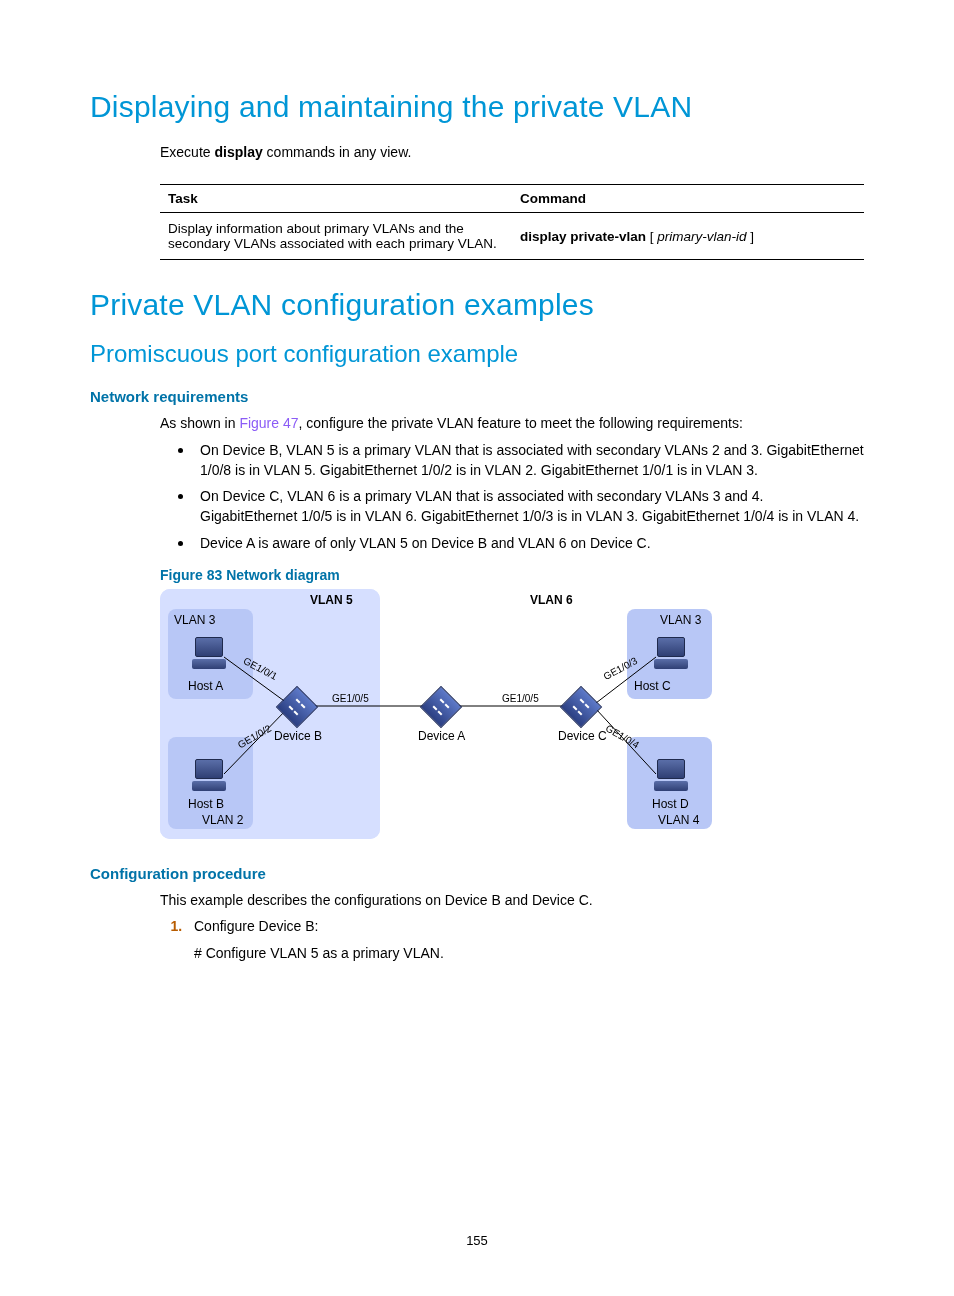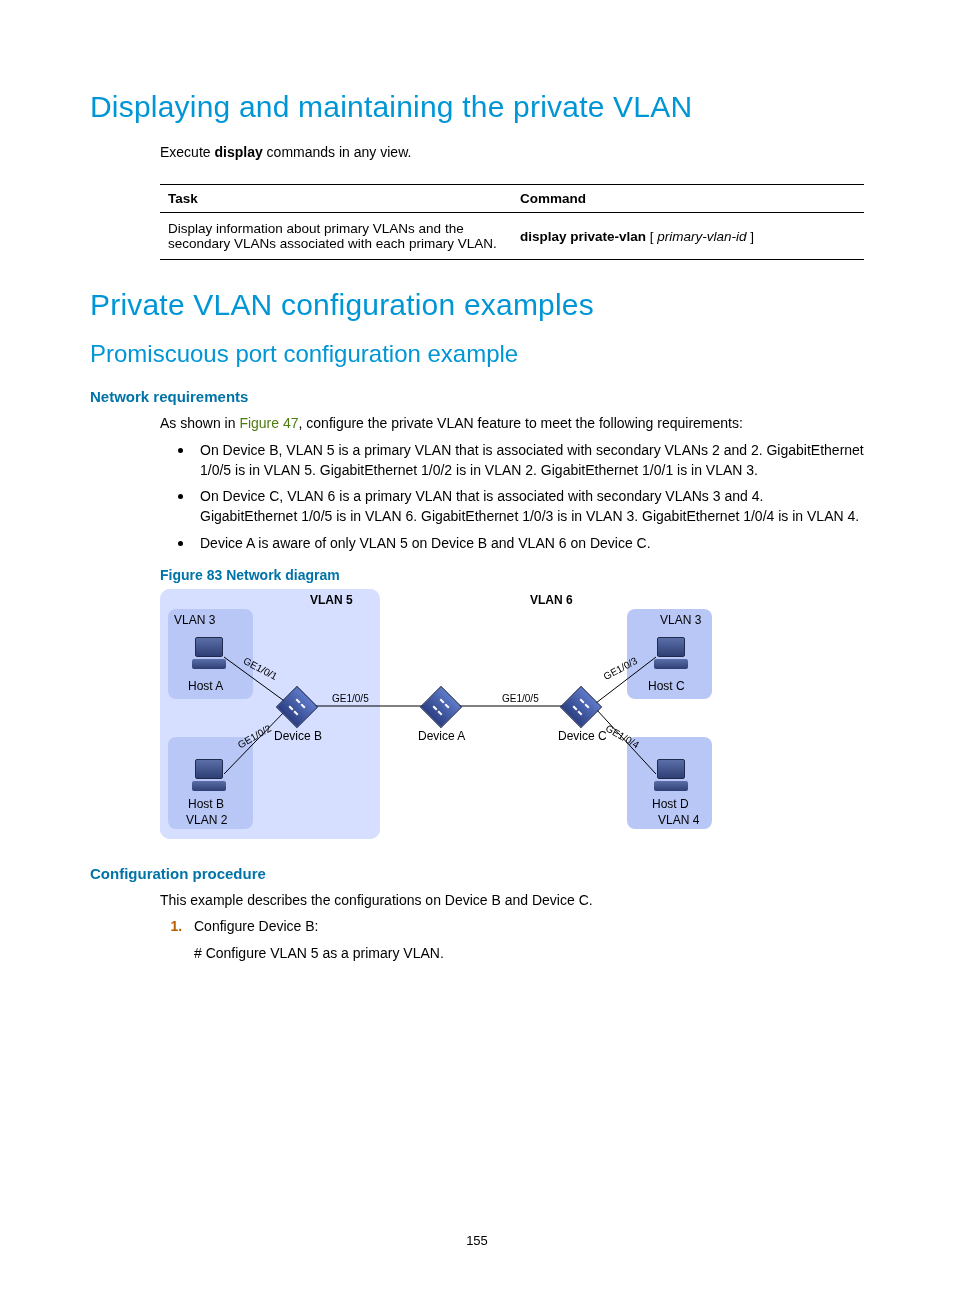--- a/index.html
+++ b/index.html
@@ -42,21 +42,21 @@
     margin-left: 70px;
   }
   p, li {
     font-family: "Futura", Arial, sans-serif;
     font-size: 14px;
     line-height: 1.45;
     color: #000;
   }
   p { margin: 6px 0; }
   .b { font-weight: 700; }
-  .link { color: #4d7c0f; }
+  .link { color: #8b5cf6; }
   table.tbl {
     border-collapse: collapse;
     width: 100%;
     margin: 22px 0 28px 0;
     font-size: 13.5px;
   }
   table.tbl th {
     text-align: left;
     font-weight: 700;
     padding: 6px 8px;
@@ -241,21 +241,21 @@
   <h1>Private VLAN configuration examples</h1>
   <h2>Promiscuous port configuration example</h2>
 
   <h3>Network requirements</h3>
 
   <div class="body-indent">
     <p>
       <span>As shown in </span><span class="link">Figure 47</span><span>, configure the private VLAN feature to meet the following requirements:</span>
     </p>
     <ul class="bullets">
-      <li>On Device B, VLAN 5 is a primary VLAN that is associated with secondary VLANs 2 and 2. GigabitEthernet 1/0/5 is in VLAN 5. GigabitEthernet 1/0/2 is in VLAN 2. GigabitEthernet 1/0/1 is in VLAN 3.</li>
+      <li>On Device B, VLAN 5 is a primary VLAN that is associated with secondary VLANs 2 and 3. GigabitEthernet 1/0/8 is in VLAN 5. GigabitEthernet 1/0/2 is in VLAN 2. GigabitEthernet 1/0/1 is in VLAN 3.</li>
       <li>On Device C, VLAN 6 is a primary VLAN that is associated with secondary VLANs 3 and 4. GigabitEthernet 1/0/5 is in VLAN 6. GigabitEthernet 1/0/3 is in VLAN 3. GigabitEthernet 1/0/4 is in VLAN 4.</li>
       <li>Device A is aware of only VLAN 5 on Device B and VLAN 6 on Device C.</li>
     </ul>
 
     <div class="figcap">Figure 83 Network diagram</div>
 
     <div class="diagram">
 
       <div class="vlan-box" style="left:0;top:0;width:220px;height:250px;"></div>
 
@@ -298,26 +298,26 @@
         <line x1="64" y1="185" x2="127" y2="120"></line>
         <line x1="152" y1="117" x2="266" y2="117"></line>
         <line x1="296" y1="117" x2="406" y2="117"></line>
         <line x1="436" y1="114" x2="496" y2="68"></line>
         <line x1="436" y1="120" x2="496" y2="185"></line>
       </svg>
 
       <div class="dlabel b" style="left:150px;top:4px;">VLAN 5</div>
       <div class="dlabel b" style="left:370px;top:4px;">VLAN 6</div>
       <div class="dlabel" style="left:14px;top:24px;">VLAN 3</div>
-      <div class="dlabel" style="left:26px;top:224px;">VLAN 2</div>
+      <div class="dlabel" style="left:42px;top:224px;">VLAN 2</div>
       <div class="dlabel" style="left:500px;top:24px;">VLAN 3</div>
       <div class="dlabel" style="left:498px;top:224px;">VLAN 4</div>
       <div class="dlabel" style="left:28px;top:90px;">Host A</div>
       <div class="dlabel" style="left:28px;top:208px;">Host B</div>
-      <div class="dlabel" style="left:488px;top:90px;">Host C</div>
+      <div class="dlabel" style="left:474px;top:90px;">Host C</div>
       <div class="dlabel" style="left:492px;top:208px;">Host D</div>
       <div class="dlabel" style="left:114px;top:140px;">Device B</div>
       <div class="dlabel" style="left:258px;top:140px;">Device A</div>
       <div class="dlabel" style="left:398px;top:140px;">Device C</div>
 
       <div class="portlabel" style="left:82px;top:74px;transform:rotate(28deg);">GE1/0/1</div>
       <div class="portlabel" style="left:76px;top:142px;transform:rotate(-30deg);">GE1/0/2</div>
       <div class="portlabel" style="left:172px;top:104px;">GE1/0/5</div>
       <div class="portlabel" style="left:342px;top:104px;">GE1/0/5</div>
       <div class="portlabel" style="left:442px;top:74px;transform:rotate(-28deg);">GE1/0/3</div>

